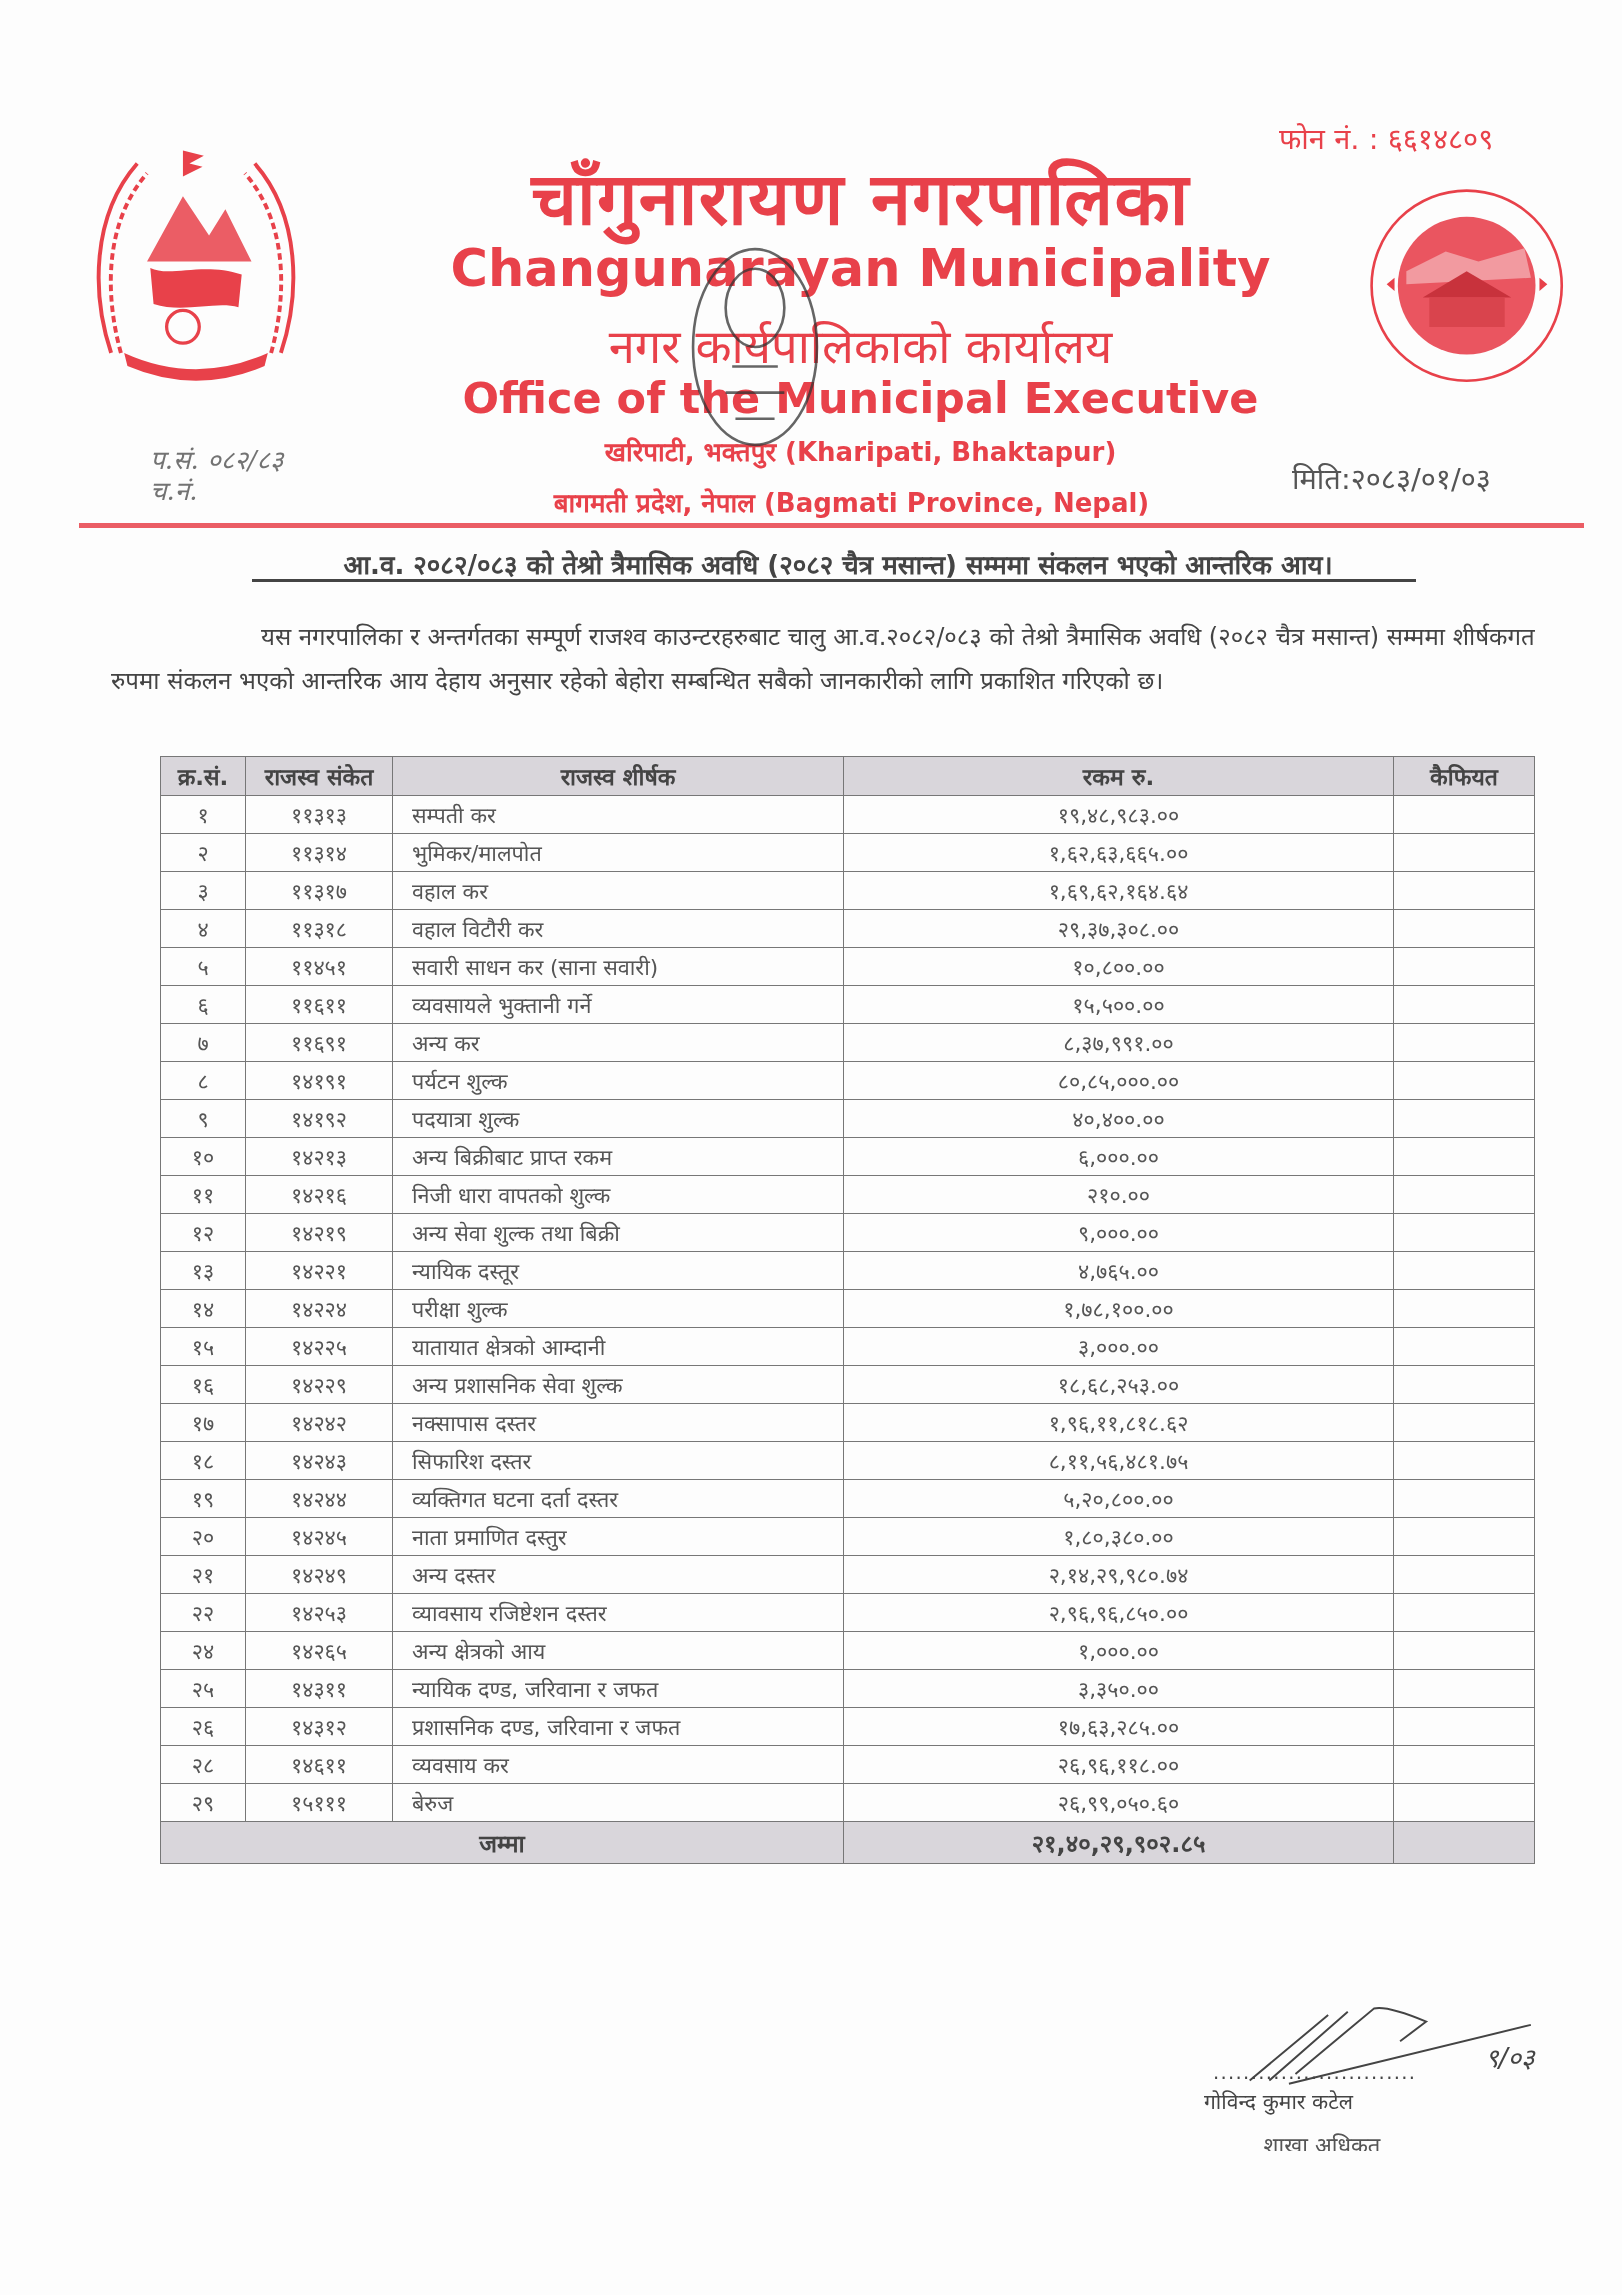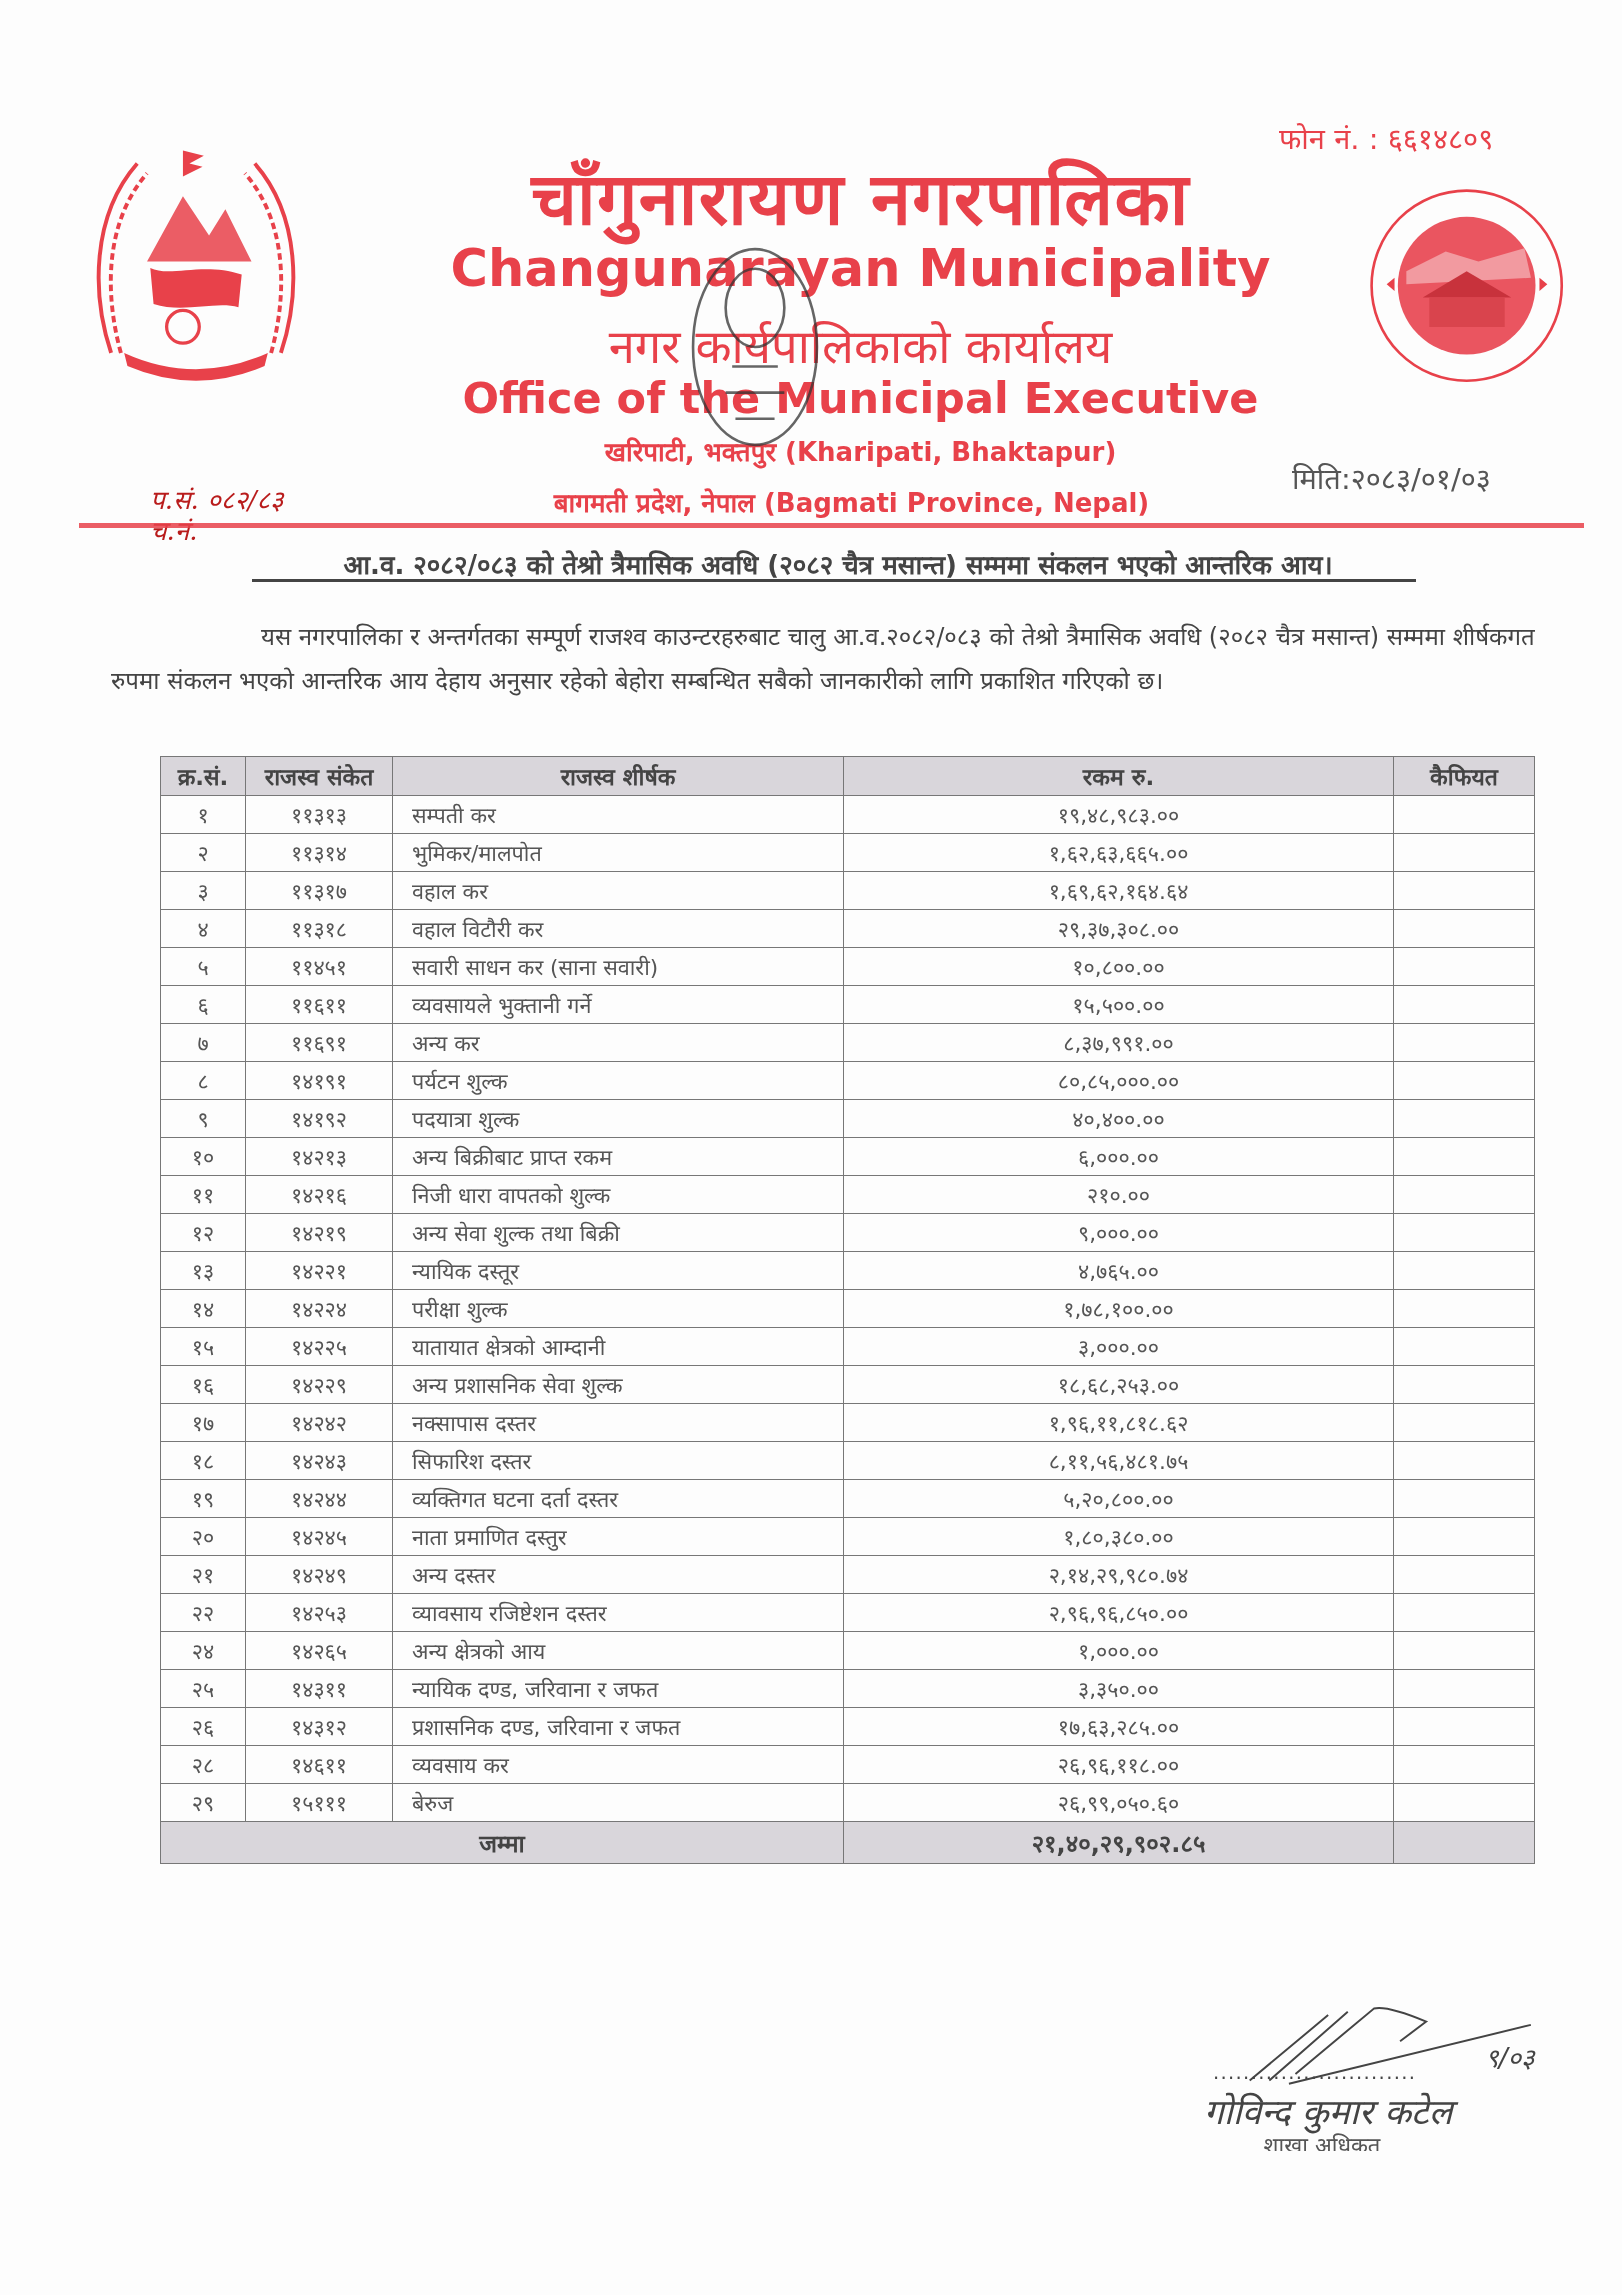--- a/index.html
+++ b/index.html
@@ -15,21 +15,21 @@
 
   .phone { left: 1279px; top: 118px; font-size: 29px; color: #e8414a; white-space: nowrap; }
 
   .title-ne { left: 386px; top: 147px; width: 949px; text-align: center; font-size: 72px; font-weight: bold; color: #e8414a; white-space: nowrap; letter-spacing: 1.3px; }
   .title-en { left: 386px; top: 239px; width: 949px; text-align: center; font-size: 51px; font-weight: bold; color: #e8414a; white-space: nowrap; }
   .office-ne { left: 386px; top: 313px; width: 949px; text-align: center; font-size: 47px; color: #e8414a; white-space: nowrap; }
   .office-en { left: 386px; top: 373px; width: 949px; text-align: center; font-size: 43px; font-weight: bold; color: #e8414a; white-space: nowrap; }
   .address { left: 386px; top: 433px; width: 949px; text-align: center; font-size: 26px; font-weight: bold; color: #e8414a; white-space: nowrap; }
   .province { left: 377px; top: 484px; width: 949px; text-align: center; font-size: 26px; font-weight: bold; color: #e8414a; white-space: nowrap; }
 
-  .ref { left: 150px; top: 445px; font-size: 26px; color: #b91c1c; font-family: "DejaVu Serif", serif; font-style: italic; line-height: 31px; margin-top: 40px; }
+  .ref { left: 150px; top: 445px; font-size: 26px; color: #737373; font-family: "DejaVu Serif", serif; font-style: italic; line-height: 31px; }
   .date { left: 1292px; top: 458px; font-size: 29px; color: #555; white-space: nowrap; }
 
   .rule { left: 79px; top: 523px; width: 1505px; height: 4.6px; background: #e8414a; opacity: .85; }
 
   
   .stamp { left: 680px; top: 236px; width: 150px; height: 222px; }
 
   .heading { left: 249px; top: 546px; width: 1178px; text-align: center; font-size: 26px; font-weight: bold; color: #444; white-space: nowrap; }
   .heading-underline { left: 252px; top: 579px; width: 1164px; height: 3.3px; background: #444; }
 
@@ -40,21 +40,21 @@
   .tbl td, .tbl th { border: 1.3px solid #777; padding: 0 6.5px; font-size: 21.6px; color: #555; height: 37px; }
   .tbl th { background: #d9d6db; font-weight: bold; color: #444; height: 38px; font-size: 23px; }
   .tbl td.c-sn { text-align: center; }
   .tbl td.c-code { text-align: center; }
   .tbl td.c-title { text-align: left; padding-left: 19px; }
   .tbl td.c-amt { text-align: center; }
   .tbl tr.total td { background: #d9d6db; font-weight: bold; height: 41px; font-size: 24px; color: #444; }
 
   .sig-scribble { left: 1230px; top: 2002px; width: 314px; height: 85px; }
   .sig-dots { left: 1213px; top: 2061px; font-size: 19.6px; color: #444; letter-spacing: 1.3px; }
-  .sig-name { left: 1204px; top: 2087px; width: 236px; text-align: center; font-size: 35px; color: #444; white-space: nowrap; font-style: italic; }
+  .sig-name { left: 1204px; top: 2087px; width: 236px; font-size: 21px; color: #444; white-space: nowrap; }
   .sig-title { left: 1204px; top: 2129px; width: 236px; text-align: center; font-size: 22px; color: #555; white-space: nowrap; height: 22px; overflow: hidden; }
 </style>
 </head>
 <body>
 
 <svg class="abs emblem-left" viewBox="0 0 340 380">
   <g fill="none" stroke="#e8414a" stroke-width="6">
     <path d="M40 330 C 10 240, 10 120, 80 40"></path>
     <path d="M300 330 C 330 240, 330 120, 260 40"></path>
     <path d="M55 330 C 30 240, 30 130, 95 55" stroke-dasharray="10 6"></path>

